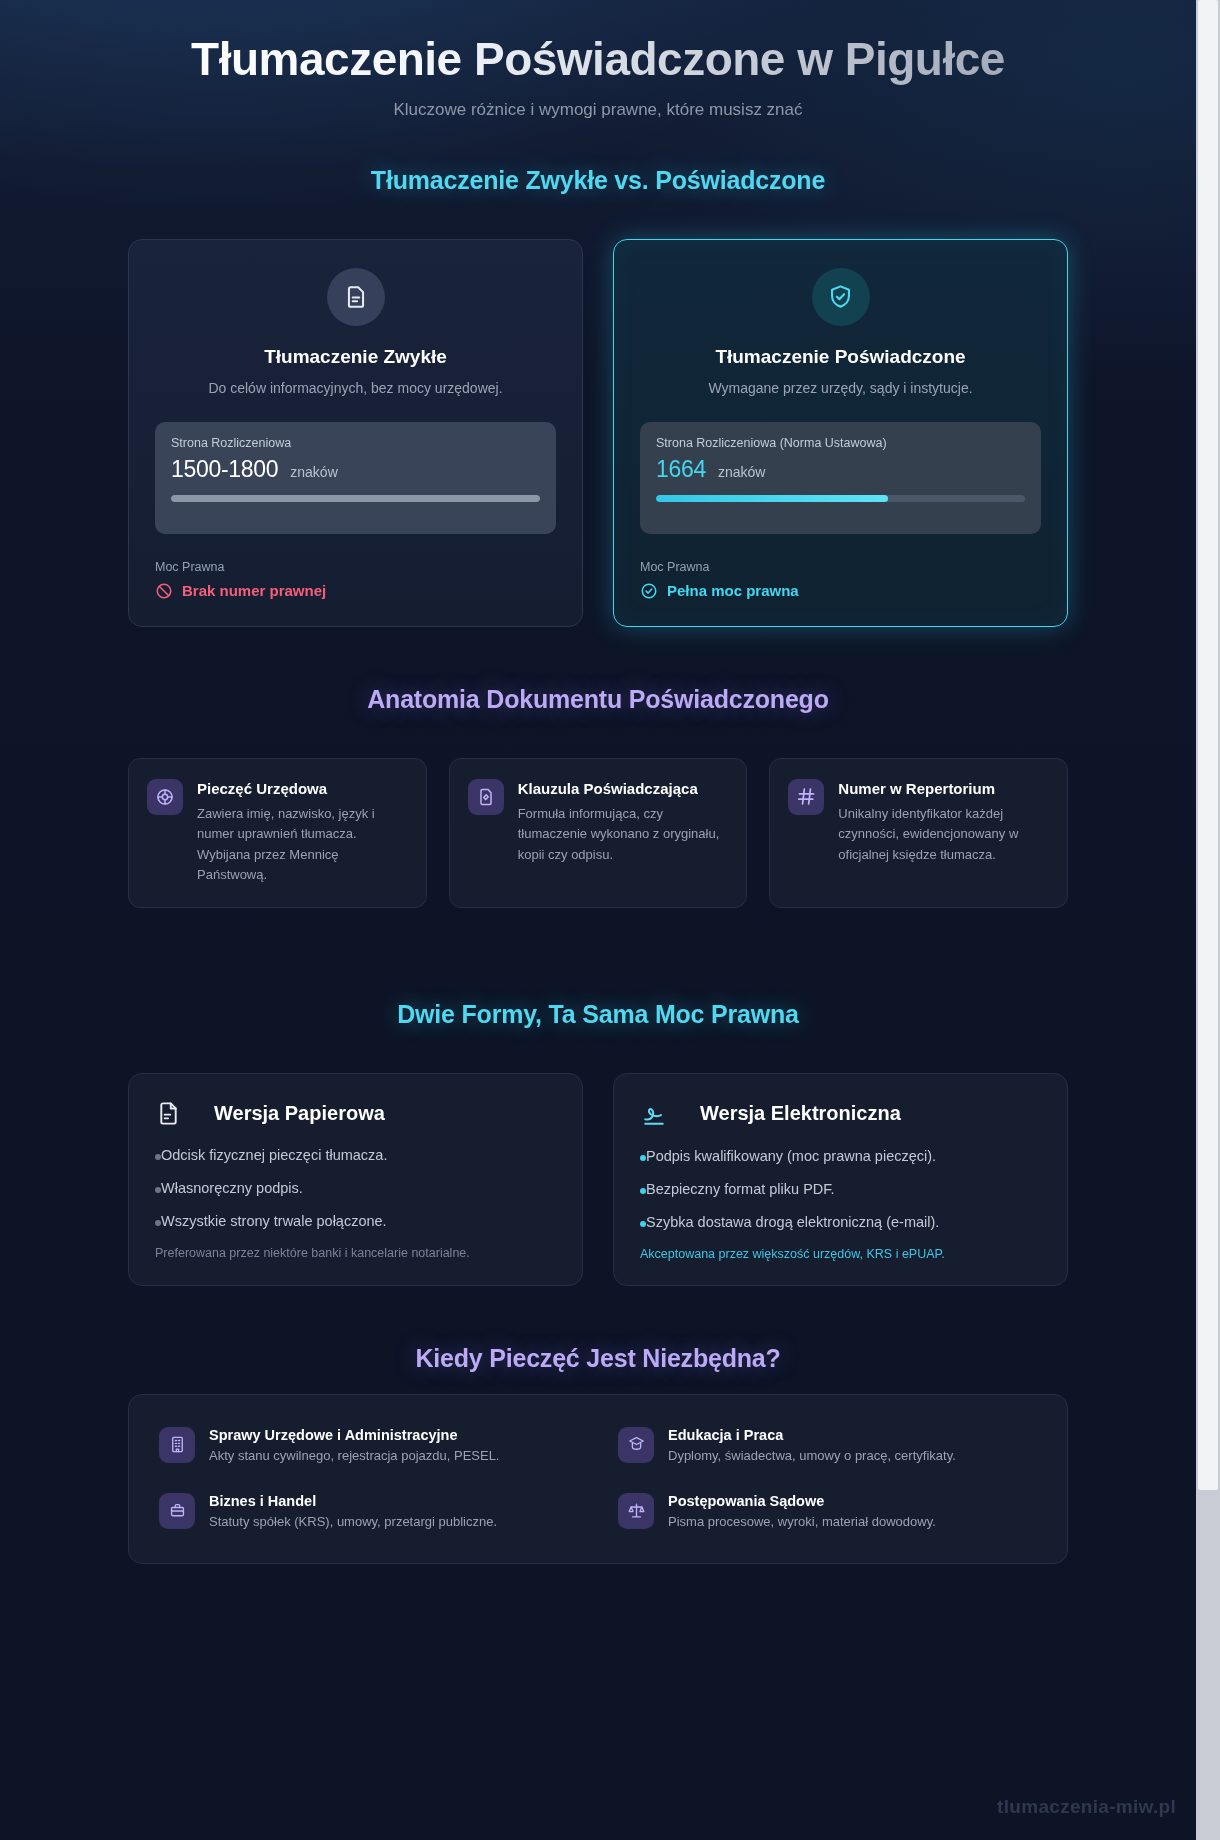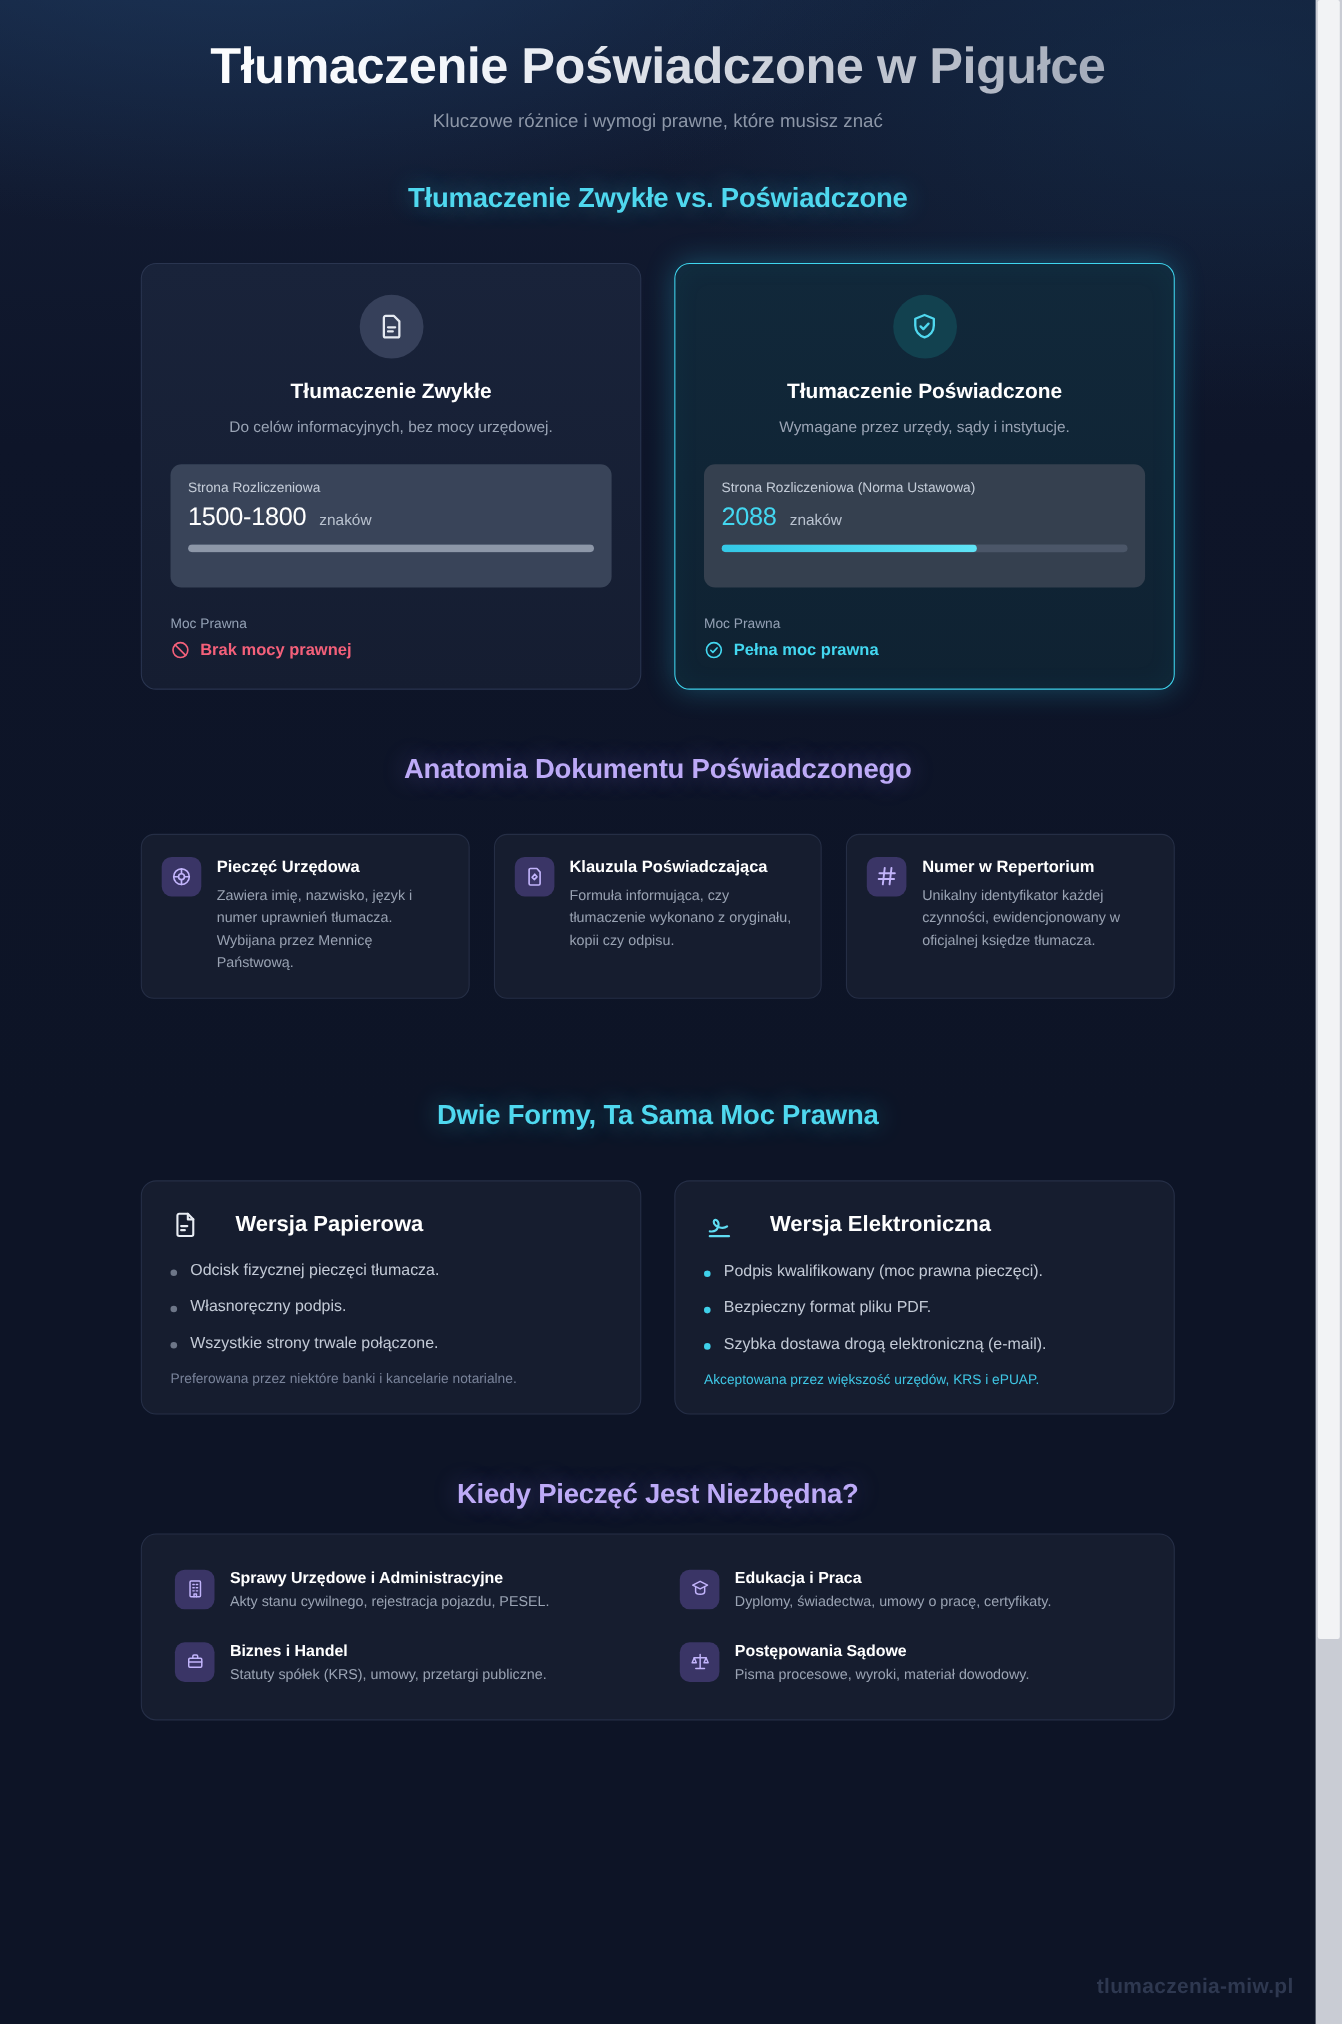--- a/index.html
+++ b/index.html
@@ -112,21 +112,21 @@
   .forms-wrap { margin-top:92px; padding:0 42px; }
   .forms-grid { display:flex; gap:30px; margin-top:44px; }
   .form-card {
     flex:1; border-radius:14px; padding:26px 26px 24px;
     background:#161d2f; border:1px solid #262f47;
   }
   .form-head { display:flex; align-items:center; gap:32px; }
   .form-h { font-size:20px; font-weight:bold; color:#ffffff; }
   .form-list { margin-top:20px; list-style:none; }
   .form-list li {
-    display:flex; align-items:flex-start; gap:12px;
+    display:flex; align-items:flex-start; 
     font-size:14.5px; color:#c3cad6; margin-bottom:17px;
   }
   .dot { width:6px; height:6px; border-radius:50%; margin-top:7px; min-width:6px; background:#6d7688; }
   .dot.cy { background:#3fd0ea; }
   .form-note { margin-top:12px; font-size:12.5px; color:#79839a; }
   .form-note.cy { color:#3fc6e4; }
 
   
   .when-wrap { margin-top:58px; padding:0 42px 0; }
   .when-box {
@@ -188,37 +188,37 @@
             </div>
           </div>
           <div class="power-label">Moc Prawna</div>
           <div class="power-row">
             <span>
               <svg width="18" height="18" viewBox="0 0 24 24" fill="none" stroke="#f4607a" stroke-width="2" stroke-linecap="round">
                 <circle cx="12" cy="12" r="9"></circle>
                     <path d="M5.6 5.6l12.8 12.8"></path>
               </svg>
             </span>
-            <span class="power-text power-no">Brak mocy prawnej</span>
+            <span class="power-text power-no">Brak numer prawnej</span>
           </div>
         </div>
 
         <div class="cmp-card hl">
           <div class="cmp-icon">
             <svg width="27" height="27" viewBox="0 0 24 24" fill="none" stroke="#4fd8ef" stroke-width="1.9" stroke-linecap="round" stroke-linejoin="round">
               <path d="M12 3l7.5 3v5.5c0 4.6-3.1 8.2-7.5 9.5-4.4-1.3-7.5-4.9-7.5-9.5V6z"></path>
               <path d="M8.8 12.2l2.2 2.2 4.2-4.4"></path>
             </svg>
           </div>
           <div class="cmp-title">Tłumaczenie Poświadczone</div>
           <div class="cmp-desc">Wymagane przez urzędy, sądy i instytucje.</div>
           <div class="stat-box">
             <div class="stat-label">Strona Rozliczeniowa (Norma Ustawowa)</div>
             <div class="stat-row">
-              <span class="stat-num">2088</span>
+              <span class="stat-num">1664</span>
               <span class="stat-unit">znaków</span>
             </div>
             <div class="bar">
               <div class="bar-fill" style="width: 63%;"></div>
             </div>
           </div>
           <div class="power-label">Moc Prawna</div>
           <div class="power-row">
             <span>
               <svg width="18" height="18" viewBox="0 0 24 24" fill="none" stroke="#43d7f0" stroke-width="2" stroke-linecap="round" stroke-linejoin="round">

